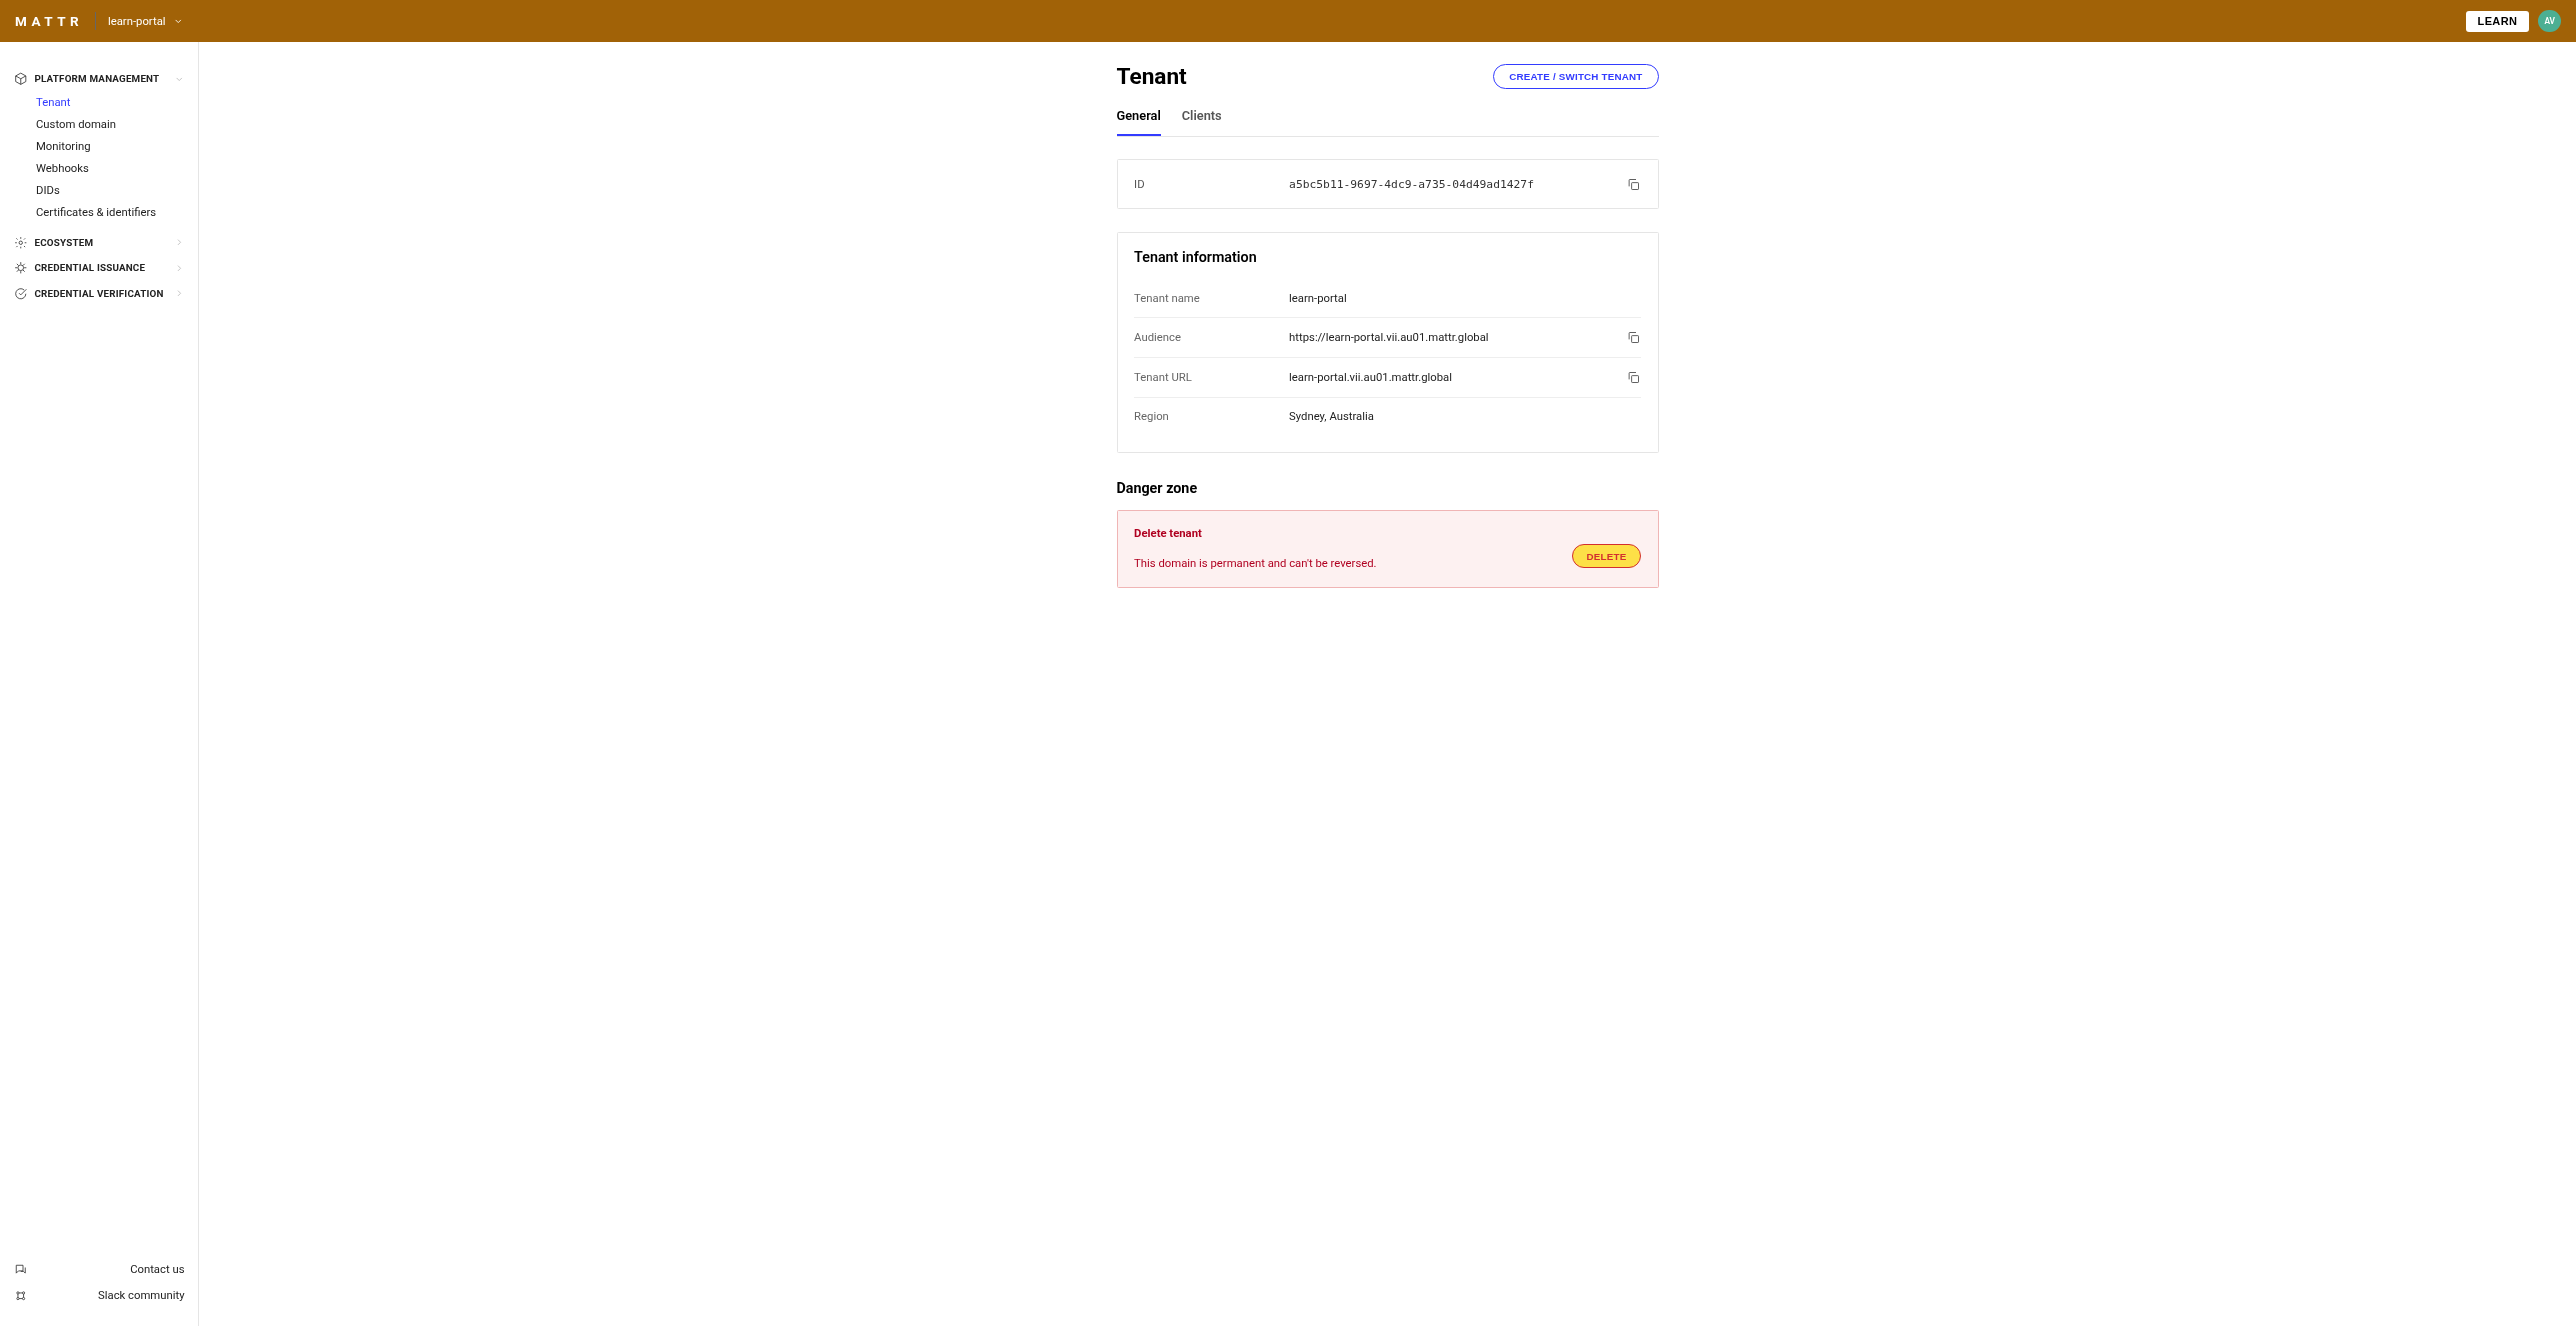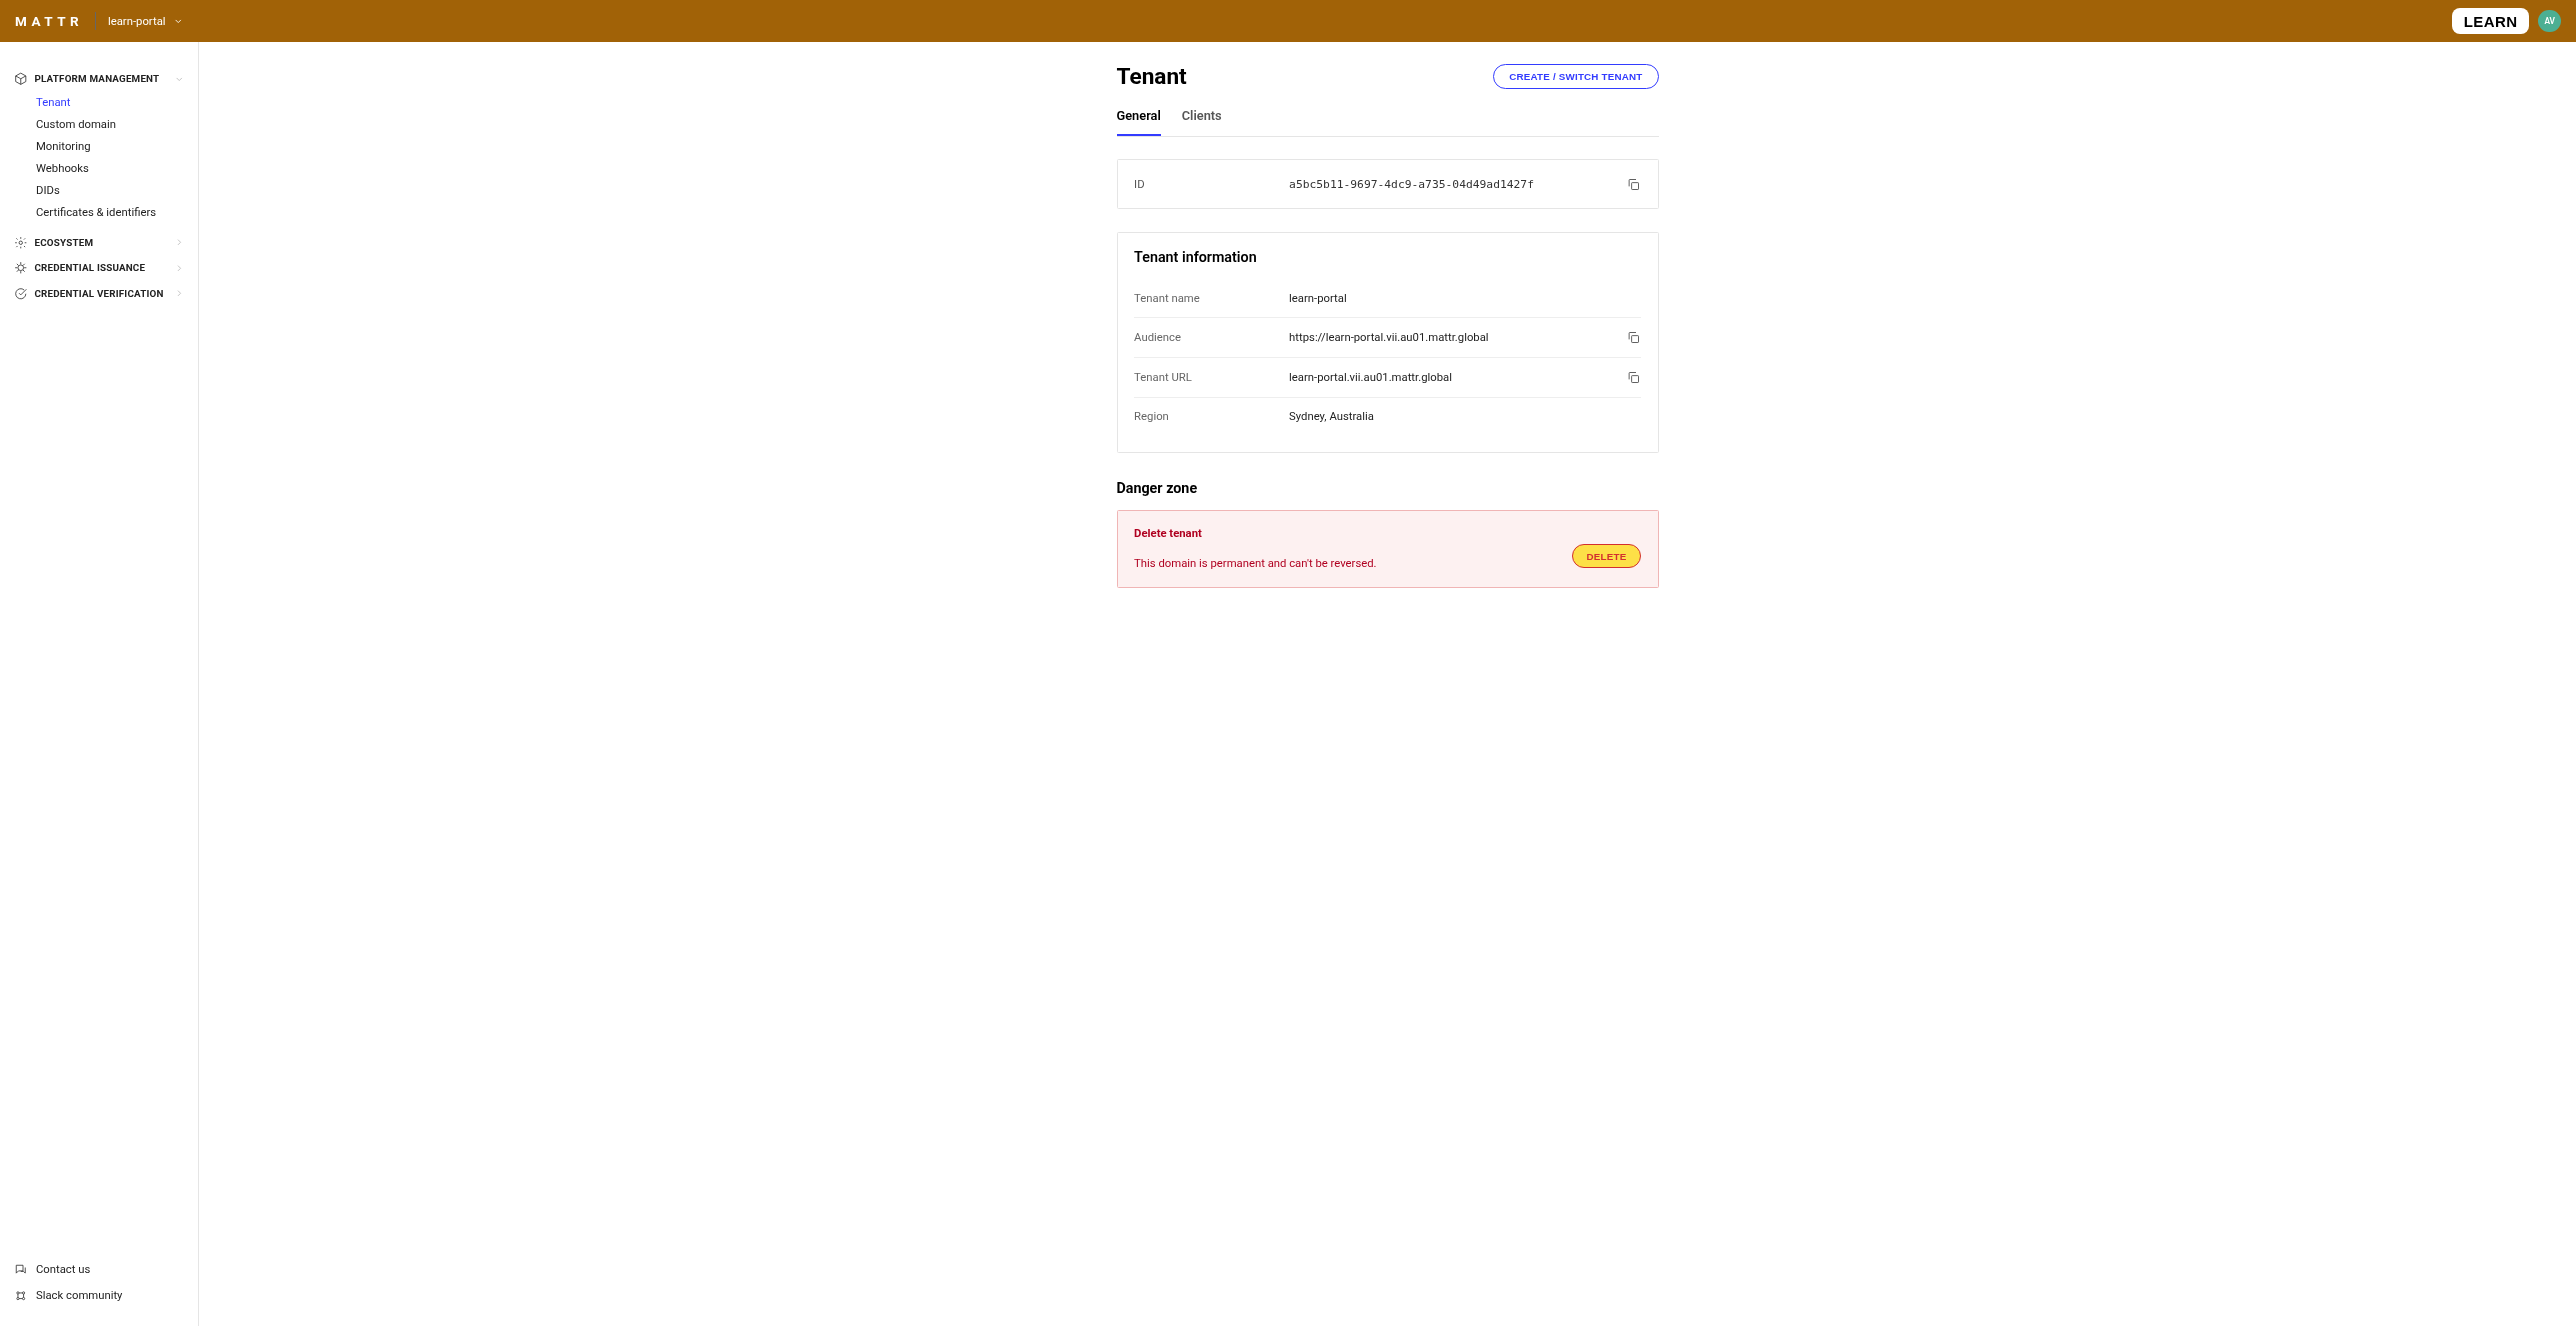--- a/index.html
+++ b/index.html
@@ -5,37 +5,37 @@
 * { margin: 0; padding: 0; box-sizing: border-box; }
 body { font-family: -apple-system, BlinkMacSystemFont, "Segoe UI", Roboto, sans-serif; color: #000; background: #fff; }
 
 
 .header { background: #a16207; height: 42px; display: flex; align-items: center; padding: 0 15px; justify-content: space-between; }
 .header-left { display: flex; align-items: center; gap: 12px; }
 .logo { color: #fff; font-size: 13.5px; font-weight: 700; letter-spacing: 4.5px; display: flex; align-items: center; }
 .divider-vert { width: 0.8px; height: 18px; background: #666; }
 .tenant-switch { color: #fff; font-size: 11.3px; display: flex; align-items: center; gap: 7.5px; cursor: pointer; }
 .header-right { display: flex; align-items: center; gap: 9px; }
-.learn-btn { background: #fff; color: #000; font-size: 15px; font-weight: 700; padding: 4.5px 12px; border-radius: 8px; border: none; letter-spacing: 0.4px; cursor: pointer; }
+.learn-btn { background: #fff; color: #000; font-size: 11px; font-weight: 700; padding: 4.5px 12px; border-radius: 3px; border: none; letter-spacing: 0.4px; cursor: pointer; }
 .avatar { width: 22.6px; height: 22.6px; border-radius: 50%; background: #4caf93; color: #fff; font-size: 8.3px; font-weight: 600; display: flex; align-items: center; justify-content: center; }
 
 
 .body { display: flex; height: calc(100vh - 42px); }
 .sidebar { width: 199px; border-right: 0.8px solid #e5e5e5; display: flex; flex-direction: column; padding-top: 24px; }
 .sidebar-top { flex: 1; }
 .nav-section { display: flex; align-items: center; padding: 6px 13.5px; gap: 7.5px; cursor: pointer; }
 .nav-section .icon { width: 13.5px; height: 13.5px; flex-shrink: 0; }
 .nav-section-label { font-size: 9.8px; font-weight: 700; letter-spacing: 0.2px; color: #222; flex: 1; }
 .nav-children { padding-left: 36px; padding-bottom: 6px; }
 .nav-child { font-size: 11.3px; color: #222; padding: 4.5px 0; cursor: pointer; }
 .nav-child.active { color: #333cff; }
 .chevron { color: #999; }
 
 .sidebar-bottom { padding: 10.5px 13.5px 18px; }
-.sidebar-bottom-item { display: flex; align-items: center; gap: 9px; padding: 6px 0; font-size: 11.3px; color: #222; cursor: pointer; }
+.sidebar-bottom-item { display: flex; align-items: center; gap: 9px; padding: 6px 0; font-size: 11.3px; color: #222; cursor: pointer; justify-content: space-between; }
 .sidebar-bottom-item .icon { width: 13.5px; height: 13.5px; }
 
 
 .main { flex: 1; padding: 21px 36px; overflow: auto; display: flex; justify-content: center; }
 .content { width: 100%; max-width: 542px; }
 .page-head { display: flex; justify-content: space-between; align-items: center; margin-bottom: 18px; }
 .page-title { font-size: 22.6px; font-weight: 700; }
 .create-switch-btn { background: #fff; color: #333cff; border: 1.1px solid #333cff; border-radius: 15px; padding: 6px 15px; font-size: 9.8px; font-weight: 700; letter-spacing: 0.2px; cursor: pointer; }
 
 .tabs { display: flex; gap: 21px; border-bottom: 0.8px solid #e5e5e5; margin-bottom: 22.6px; }

